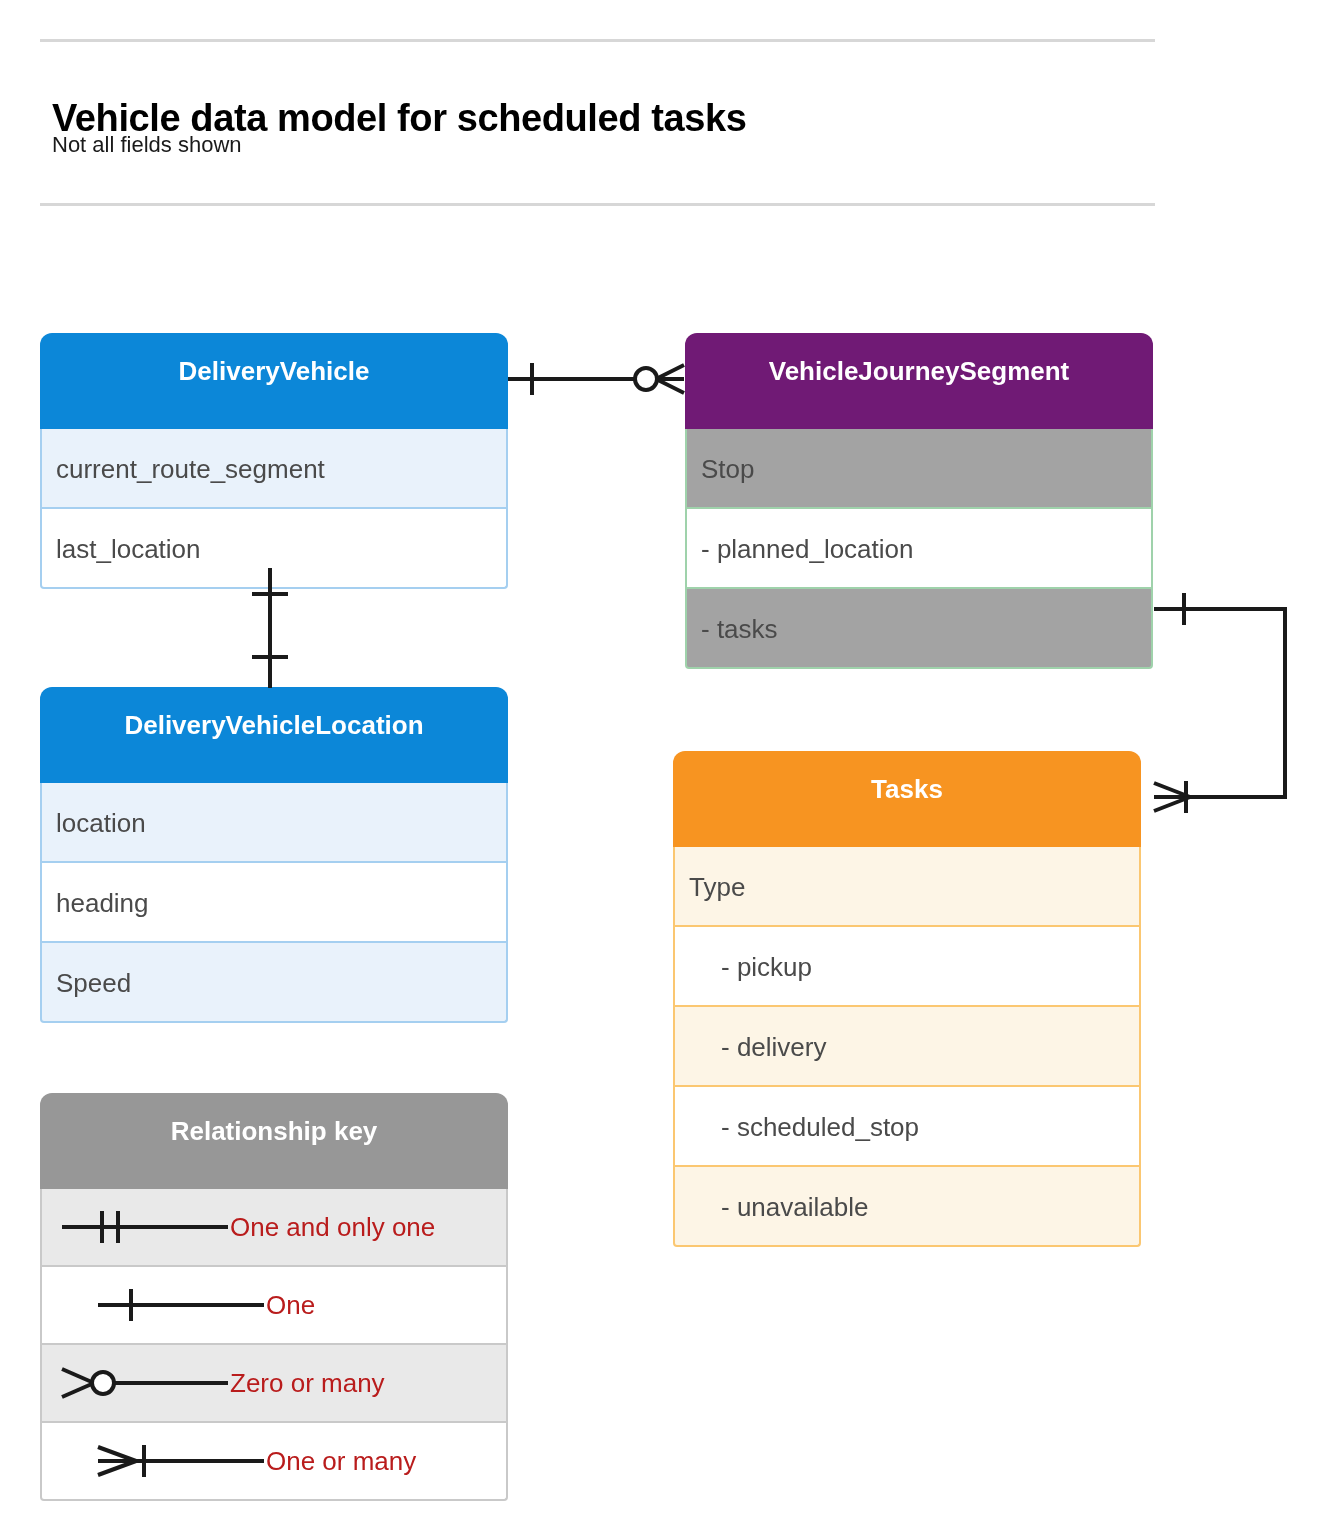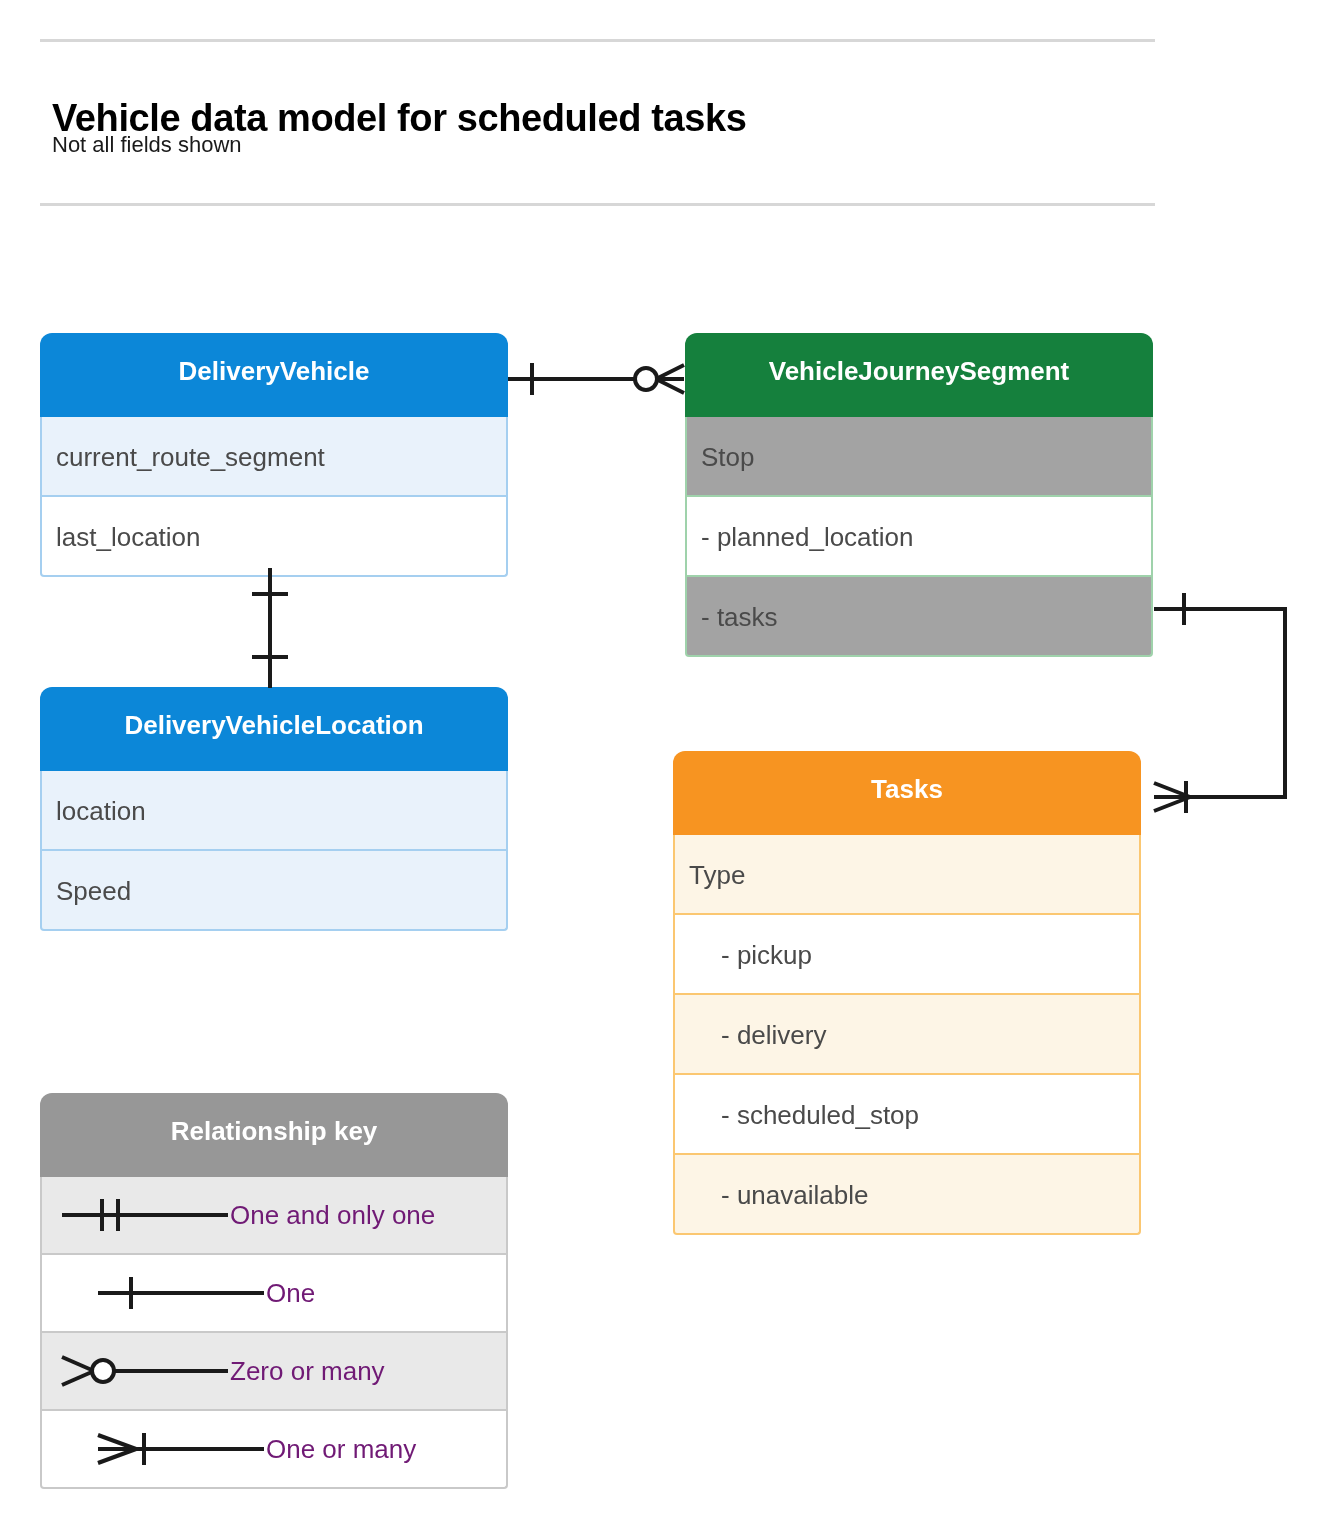--- a/index.html
+++ b/index.html
@@ -42,21 +42,21 @@
     white-space: nowrap;
   }
 
   
   .entity {
     position: absolute;
     width: 468px;
     border-radius: 14px 14px 4px 4px;
   }
   .entity-header {
-    height: 84px;
+    height: 96px;
     line-height: 76px;
     text-align: center;
     color: #ffffff;
     font-size: 26px;
     font-weight: bold;
     border-radius: 12px 12px 0 0;
     white-space: nowrap;
     overflow: hidden;
   }
   .entity-row {
@@ -74,21 +74,21 @@
   .entity-row.indent { padding-left: 46px; }
   .entity-row:last-child { border-radius: 0 0 4px 4px; }
 
   
   .theme-blue .entity-header { background: #0c87d8; }
   .theme-blue .entity-row { border-color: #a5cff0; }
   .theme-blue .entity-row.alt { background: #e9f2fb; }
   .theme-blue .entity-row.plain { background: #ffffff; }
 
   
-  .theme-green .entity-header { background: #15803d; }
+  .theme-green .entity-header { background: #701a75; }
   .theme-green .entity-row { border-color: #9fd2ab; }
   .theme-green .entity-row.alt { background: #a3a3a3; }
   .theme-green .entity-row.plain { background: #ffffff; }
 
   
   .theme-orange .entity-header { background: #f79421; }
   .theme-orange .entity-row { border-color: #fbc771; }
   .theme-orange .entity-row.alt { background: #fdf5e6; }
   .theme-orange .entity-row.plain { background: #ffffff; }
 
@@ -115,21 +115,21 @@
   .legend-row.plain { background: #ffffff; padding-left: 36px; }
   .legend-row:last-child { border-radius: 0 0 4px 4px; }
   .legend-sym {
     width: 170px;
     height: 40px;
     flex: 0 0 170px;
     margin-left: 18px;
   }
   .legend-label {
     font-size: 26px;
-    color: #701a75;
+    color: #b91c1c;
     white-space: nowrap;
   }
 
   
   #connectors {
     position: absolute;
     left: 0; top: 0;
     width: 1325px; height: 1530px;
     pointer-events: none;
   }
@@ -144,20 +144,21 @@
 
 <div class="entity theme-blue" id="entity-delivery-vehicle">
   <div class="entity-header">DeliveryVehicle</div>
   <div class="entity-row alt">current_route_segment</div>
   <div class="entity-row plain">last_location</div>
 </div>
 
 <div class="entity theme-blue" id="entity-vehicle-location">
   <div class="entity-header">DeliveryVehicleLocation</div>
   <div class="entity-row alt">location</div>
+  <div class="entity-row plain">heading</div>
   <div class="entity-row alt">Speed</div>
 </div>
 
 <div class="entity theme-green" id="entity-journey-segment">
   <div class="entity-header">VehicleJourneySegment</div>
   <div class="entity-row alt">Stop</div>
   <div class="entity-row plain">-  planned_location</div>
   <div class="entity-row alt">- tasks</div>
 </div>
 

